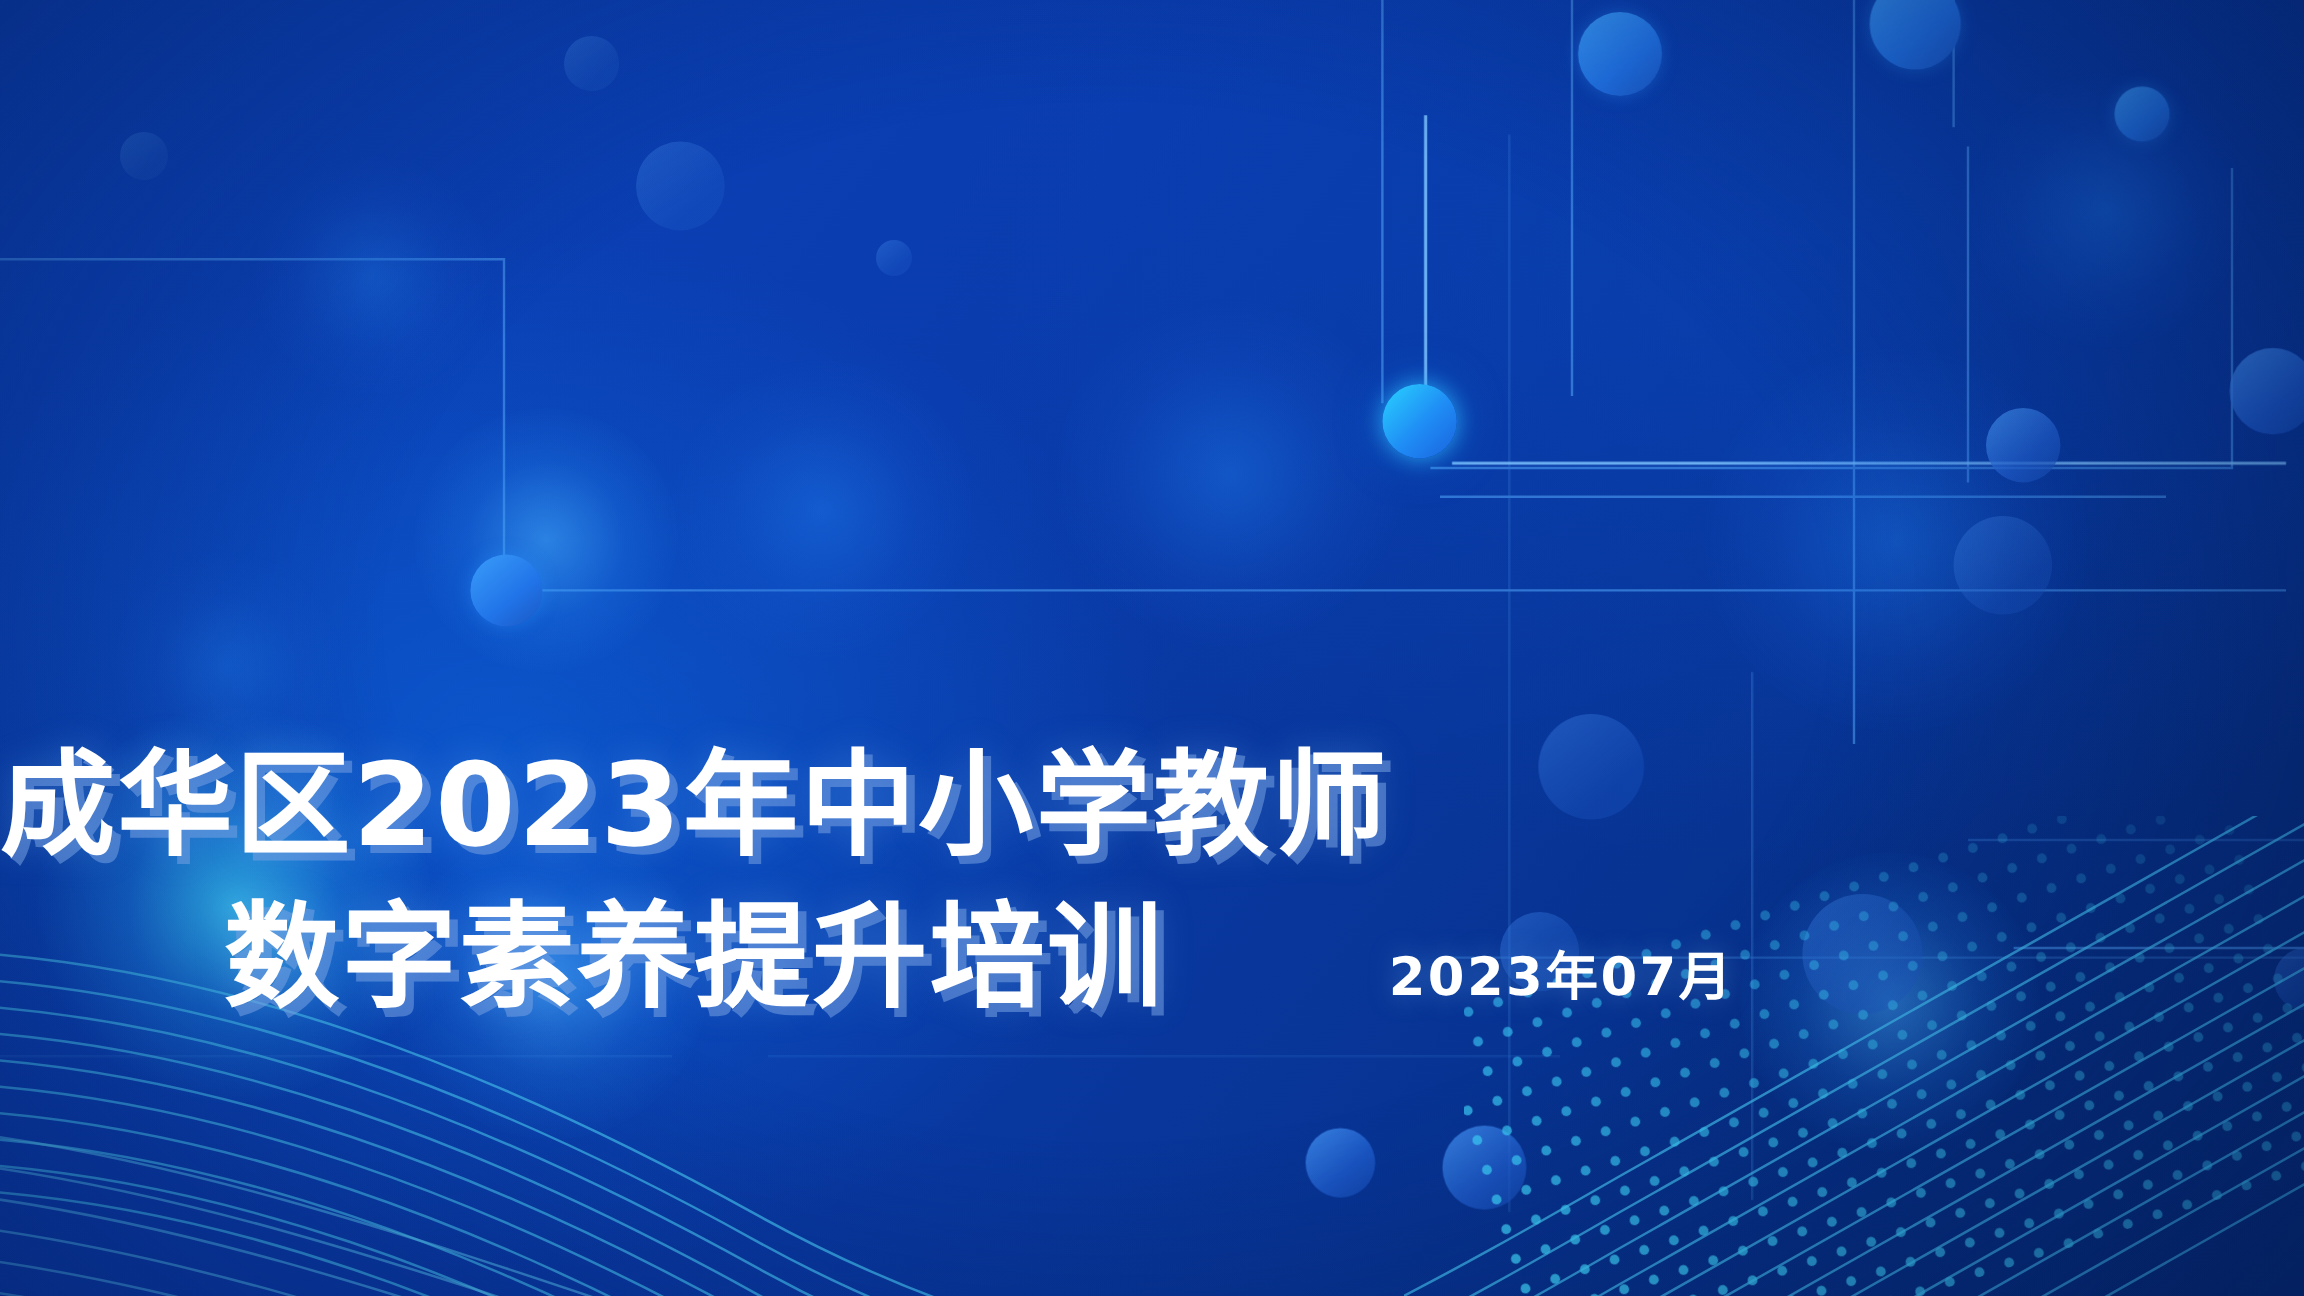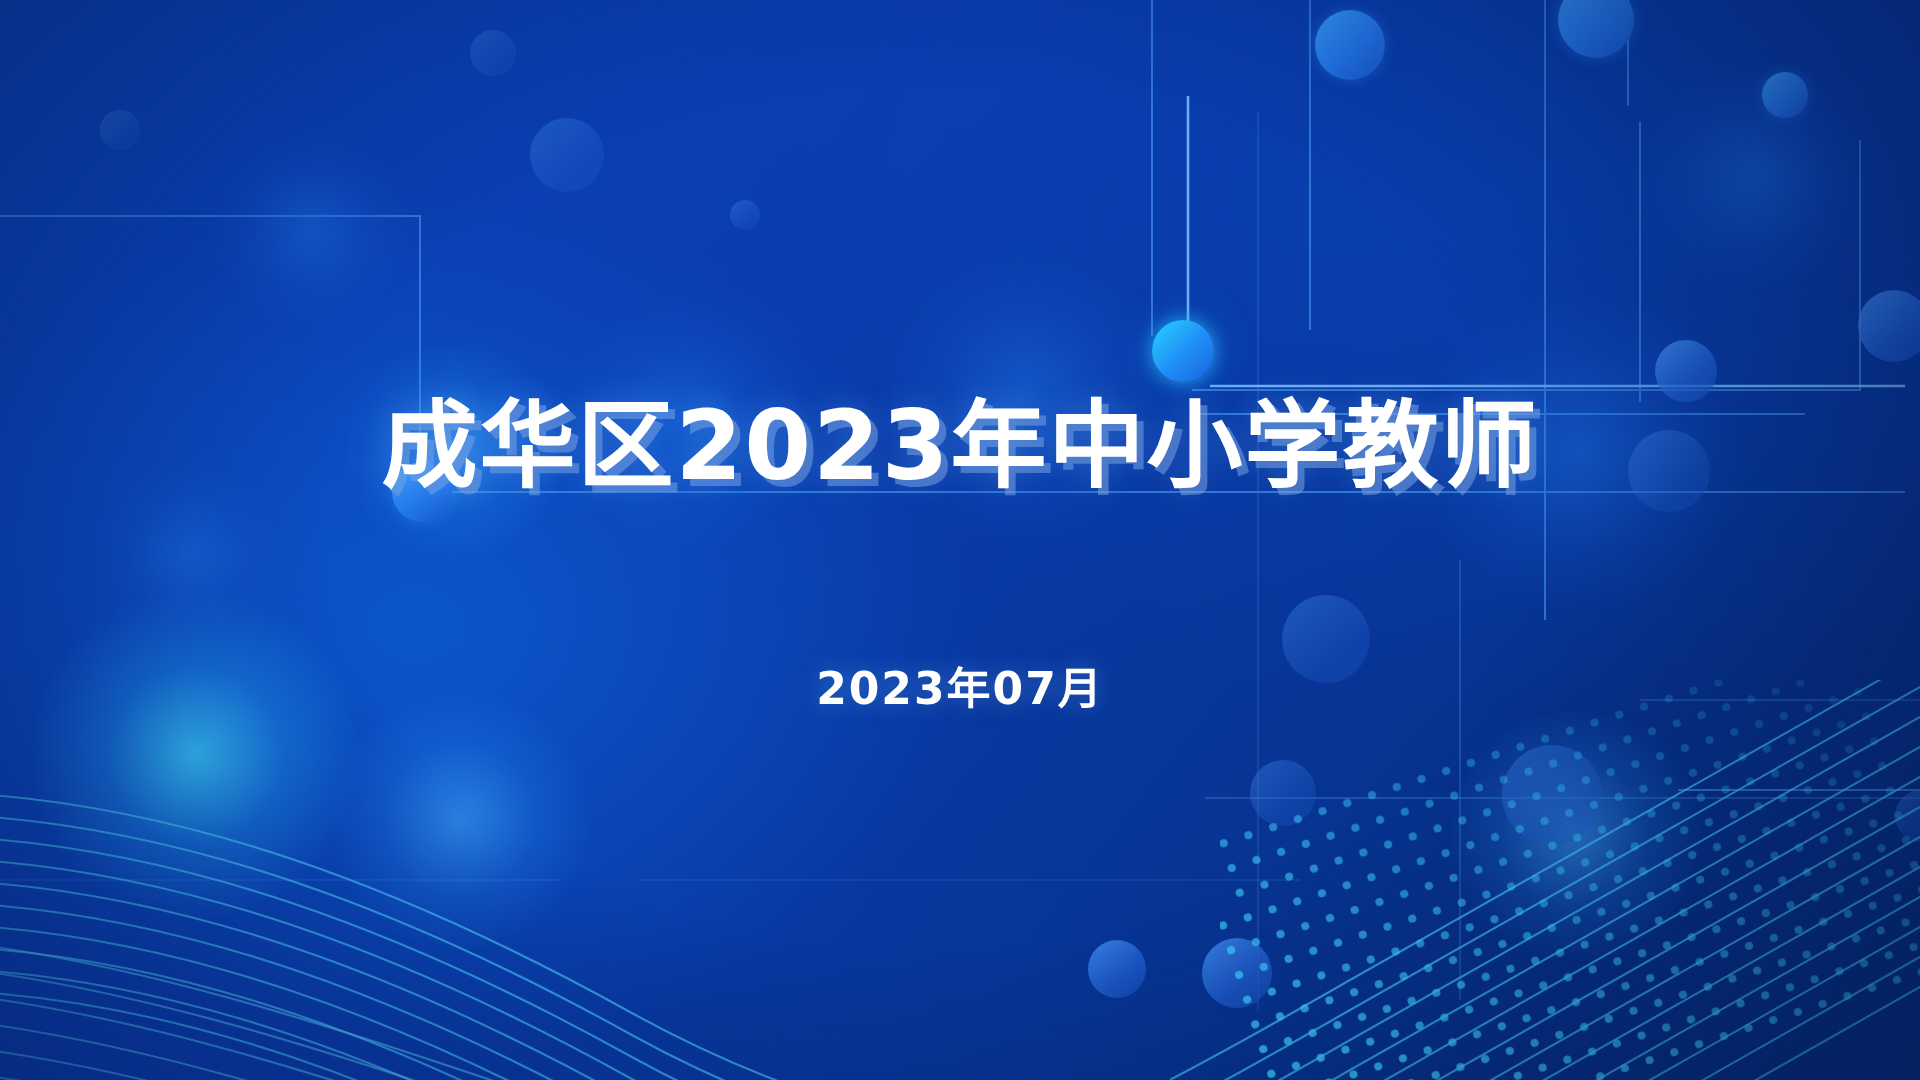--- a/index.html
+++ b/index.html
@@ -86,21 +86,21 @@
   }
   .waves-left { left: -60px; bottom: -40px; width: 1180px; height: 480px; }
   .waves-right { right: -30px; bottom: -20px; width: 780px; height: 420px; }
   .dots-right { right: 0; bottom: 0; width: 700px; height: 400px; }
 
   
   .content {
     position: absolute;
     inset: 0;
     display: flex;
-    flex-direction: column;
+    flex-direction: row;
     align-items: center;
     justify-content: flex-start;
     padding-top: 390px;
     box-sizing: border-box;
   }
 
   .title-block {
     text-align: center;
     line-height: 1.18;
   }
@@ -263,17 +263,18 @@
         <rect x="-60" y="40" width="820" height="420" fill="url(#dotpat)"></rect>
       </g>
     </svg>
   </div>
 
   <div class="bg-vignette"></div>
 
   <div class="content">
     <div class="title-block">
       <span class="title-line line1">成华区2023年中小学教师</span>
+      <span class="title-line line2">数字素养提升培训</span>
     </div>
     <div class="subtitle">2023年07月</div>
   </div>
 
 </div>
 
 </body></html>

